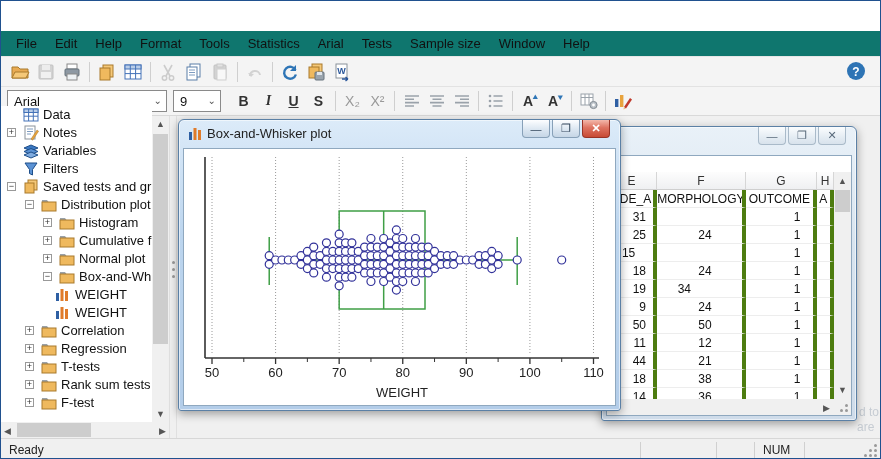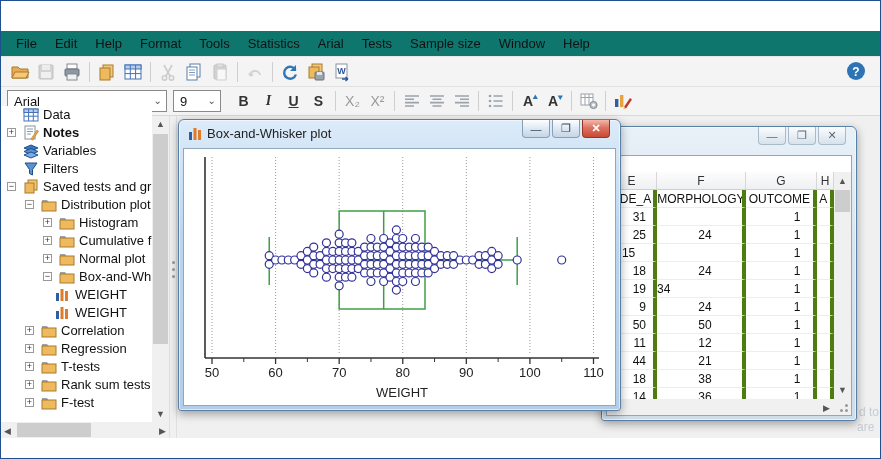--- a/index.html
+++ b/index.html
@@ -268,21 +268,21 @@
           </svg></span>
         <span class="lbl" style="left: 42px;">Data</span>
       </div>
       <div class="tree-item">
         <div class="expander" style="left: 6px;">+</div>
         <span class="ticon" style="left: 22px;"><svg width="16" height="16" viewBox="0 0 16 16">
             <rect x="2" y="1" width="10" height="13" fill="#fff" stroke="#8a929a"></rect>
             <path d="M4 4h6M4 6.5h6M4 9h4" stroke="#7e9cc0"></path>
             <path d="M8 14L14 5l1.6 1.2-6 9z" fill="#e8a33d" stroke="#a97a2c" stroke-width=".5"></path>
           </svg></span>
-        <span class="lbl" style="left: 42px; font-weight: bold;">Notes</span>
+        <span class="lbl" style="left: 42px;">Notes</span>
       </div>
       <div class="tree-item">
         <span class="ticon" style="left: 22px;"><svg width="16" height="16" viewBox="0 0 16 16">
             <path d="M1 5l7-3 7 3-7 3z" fill="#3a78c2" stroke="#1f4f8a"></path>
             <path d="M1 8.5l7-3 7 3-7 3z" fill="#5b92d4" stroke="#1f4f8a"></path>
             <path d="M1 12l7-3 7 3-7 3z" fill="#7fabdf" stroke="#1f4f8a"></path>
           </svg></span>
         <span class="lbl" style="left: 42px;">Variables</span>
       </div>
       <div class="tree-item">
@@ -458,21 +458,21 @@
             <div class="gcell" style="width: 17px;"></div>
           </div>
           <div class="grow">
             <div class="gcell" style="width: 51px; text-align: right; padding-right: 7px; line-height: 18px;">18</div>
             <div class="gcell" style="width: 90px; text-align: right; padding-right: 30px; line-height: 18px;">24</div>
             <div class="gcell" style="width: 73px; text-align: right; padding-right: 13px; line-height: 18px;">1</div>
             <div class="gcell" style="width: 17px;"></div>
           </div>
           <div class="grow">
             <div class="gcell" style="width: 51px; text-align: right; padding-right: 7px; line-height: 18px;">19</div>
-            <div class="gcell" style="width: 90px; text-align: left; padding-right: 30px; line-height: 18px;">34</div>
+            <div class="gcell" style="width: 90px; text-align: center; padding-right: 30px; line-height: 18px;">34</div>
             <div class="gcell" style="width: 73px; text-align: right; padding-right: 13px; line-height: 18px;">1</div>
             <div class="gcell" style="width: 17px;"></div>
           </div>
           <div class="grow">
             <div class="gcell" style="width: 51px; text-align: right; padding-right: 7px; line-height: 18px;">9</div>
             <div class="gcell" style="width: 90px; text-align: right; padding-right: 30px; line-height: 18px;">24</div>
             <div class="gcell" style="width: 73px; text-align: right; padding-right: 13px; line-height: 18px;">1</div>
             <div class="gcell" style="width: 17px;"></div>
           </div>
           <div class="grow">
@@ -695,13 +695,29 @@
           <circle cx="307.7652" cy="111" r="4" fill="#fff" stroke="#32329a" stroke-width="1.2"></circle>
           <circle cx="307.7652" cy="119.6" r="4" fill="#fff" stroke="#32329a" stroke-width="1.2"></circle>
           <circle cx="314.1235" cy="106.7" r="4" fill="#fff" stroke="#32329a" stroke-width="1.2"></circle>
           <circle cx="314.1235" cy="115.3" r="4" fill="#fff" stroke="#32329a" stroke-width="1.2"></circle>
           <circle cx="333.1984" cy="111" r="4" fill="#fff" stroke="#32329a" stroke-width="1.2"></circle>
           <circle cx="377.7065" cy="111" r="4" fill="#fff" stroke="#32329a" stroke-width="1.2"></circle>
         </svg>
     </div>
   </div>
 
+  <div class="abs" id="statusbar">
+    <span class="abs" style="left:8px;top:4px;">Ready</span>
+    <div class="sdiv" style="left:639px;"></div>
+    <div class="sdiv" style="left:715px;"></div>
+    <div class="sdiv" style="left:753px;"></div>
+    <span class="abs" style="left:762px;top:4px;">NUM</span>
+    <div class="sdiv" style="left:803px;"></div>
+    <div>
+      <div class="grip-dots" style="right:3px;bottom:3px;left:auto;"></div>
+      <div class="grip-dots" style="right:8px;bottom:3px;left:auto;"></div>
+      <div class="grip-dots" style="right:13px;bottom:3px;left:auto;"></div>
+      <div class="grip-dots" style="right:3px;bottom:8px;left:auto;"></div>
+      <div class="grip-dots" style="right:3px;bottom:13px;left:auto;"></div>
+      <div class="grip-dots" style="right:8px;bottom:8px;left:auto;"></div>
+    </div>
+  </div>
 </div>
 
 </body></html>

